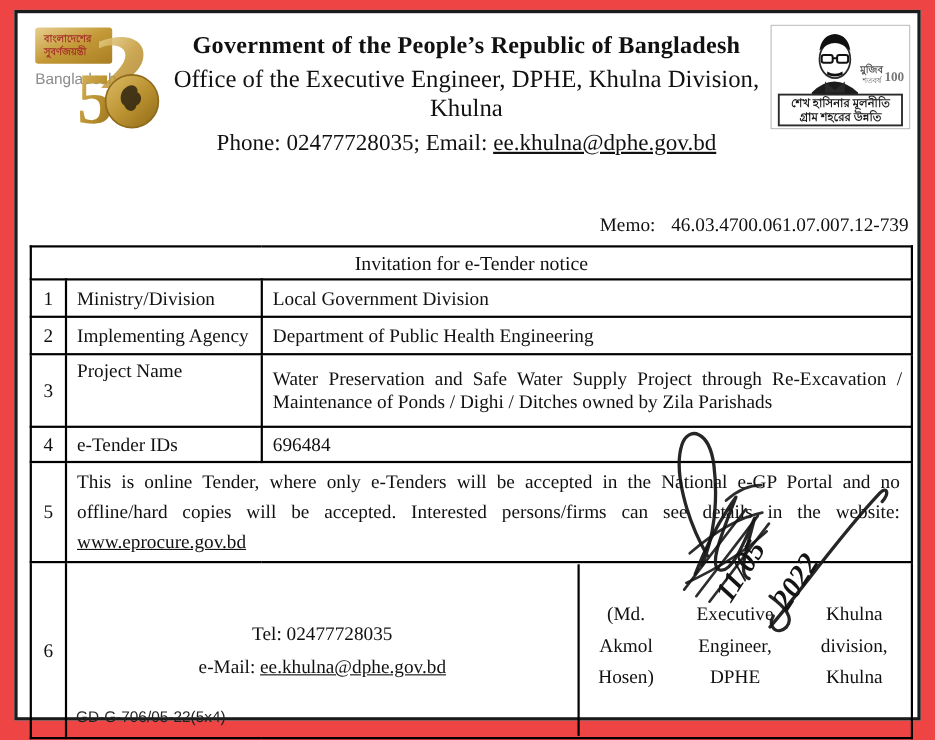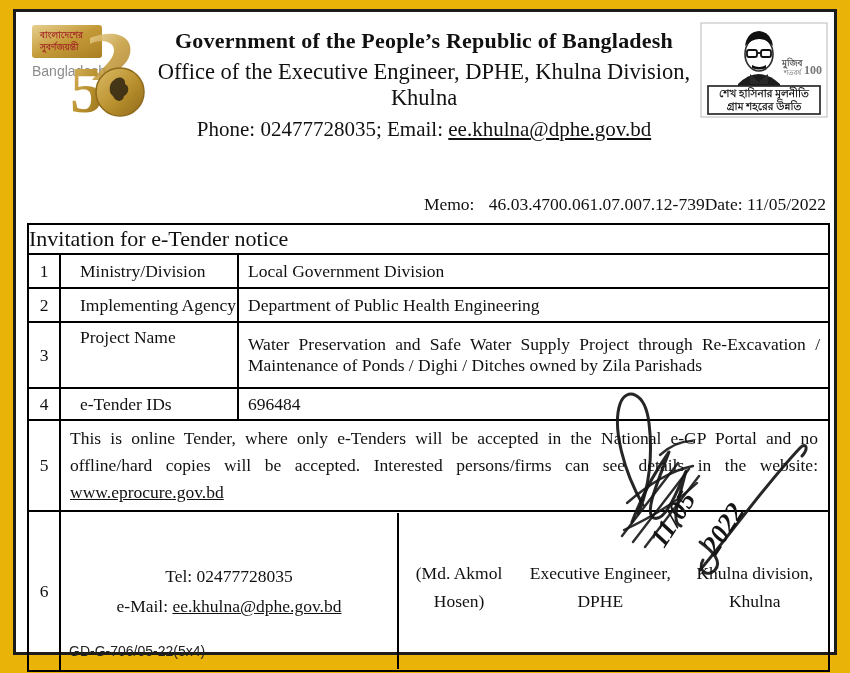--- a/index.html
+++ b/index.html
@@ -1,18 +1,18 @@
 <!DOCTYPE html>
 <html><head>
 <meta charset="utf-8">
 <style>
   * { margin:0; padding:0; box-sizing:border-box; }
   html,body { background:#ffffff; }
   .page {
-    position:relative; width:850px; height:673px; background:#eab308;
+    position:relative; width:850px; height:673px; background:#ef4444;
     font-family:"Liberation Serif","DejaVu Serif",serif; color:#111; overflow:hidden;
   }
   .frame {
     position:absolute; left:13px; top:9px; width:824px; height:646px;
     border:3.5px solid #1c1c1c; background:#fff;
   }
   
   .header { display:flex; align-items:flex-start; padding:8px 6px 0 14px; }
   .logo50 { width:118px; height:102px; flex:0 0 auto; }
   .header-text { flex:1 1 auto; text-align:center; padding-top:8px; }
@@ -27,35 +27,35 @@
     position:absolute; left:14px; right:8px; top:182px;
     display:flex; justify-content:flex-end; font-size:17.5px;
   }
   .memo-row .gap { display:inline-block; width:10px; }
   
   table.notice {
     position:absolute; left:11px; top:211px; width:803px;
     border-collapse:collapse; table-layout:fixed; font-size:17.5px;
   }
   table.notice td { border:2px solid #000; vertical-align:middle; }
-  td.title-cell { text-align:left; height:30px; font-size:22px; }
+  td.title-cell { text-align:center; height:30px; font-size:18px; }
   td.num  { text-align:center; }
-  td.lbl  { padding-left:19px;margin-left:44px; }
+  td.lbl  { padding-left:9px;margin-left:44px; }
   td.val  { padding-left:9px; padding-right:8px;margin-top:12px; }
   td.val.just p, td.longtext p { text-align:justify; }
   tr.r1 td, tr.r2 td { height:34px; }
   tr.r3 td { height:66px; }
   tr.r4 td { height:32px; }
   tr.r5 td { height:66px; }
   tr.r6 td { height:160px; }
   td.longtext { padding:4px 10px 4px 9px; line-height:1.55; }
   td.row6cell { padding:0; vertical-align:top; }
   .row6flex { display:flex; width:100%; height:156px; }
   .contact {
-    width:338px; flex:0 0 auto; border-right:2px solid #000; position:relative;
+    width:466px; flex:0 0 auto; border-right:2px solid #000; position:relative;
     display:flex; flex-direction:column; justify-content:center; align-items:center;
     line-height:1.75;
   }
   .gd-code {
     position:absolute; left:8px; bottom:6px;
     font-family:"Liberation Sans","DejaVu Sans",sans-serif; font-size:14px; color:#222;
   }
   .signer {
     flex:1 1 auto; display:flex; flex-direction:row; justify-content:flex-end;
     align-items:center; padding-bottom:9px; line-height:1.62; text-align:center;
@@ -132,24 +132,20 @@
         <text class="bn-stamp" x="64" y="75" text-anchor="middle">শেখ হাসিনার মূলনীতি</text>
         <text class="bn-stamp" x="64" y="88" text-anchor="middle">গ্রাম শহরের উন্নতি</text>
       </svg>
     </div>
 
     <div class="memo-row">
       <div>
         <span>Memo:</span><span class="gap"></span>
         <span>46.03.4700.061.07.007.12-739</span>
       </div>
-      <div>
-        <span>Date:</span>
-        <span>11/05/2022</span>
-      </div>
     </div>
 
     <table class="notice">
       <colgroup>
           <col style="width:32px">
           <col style="width:178px">
           <col>
         </colgroup>
       <tbody>
           <tr>

